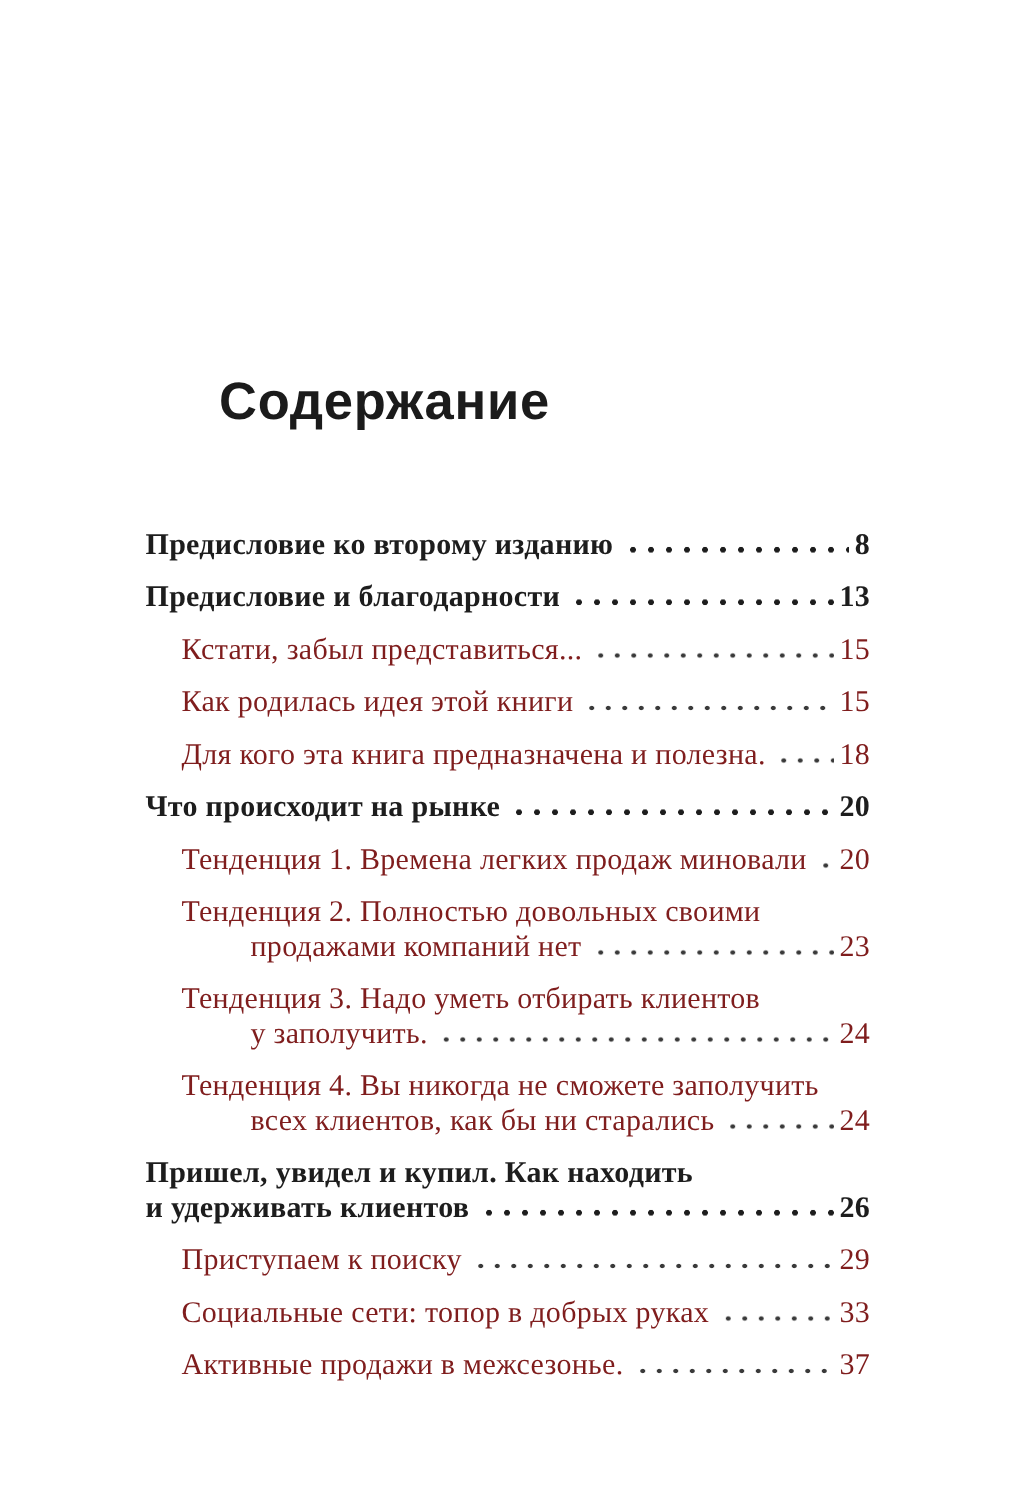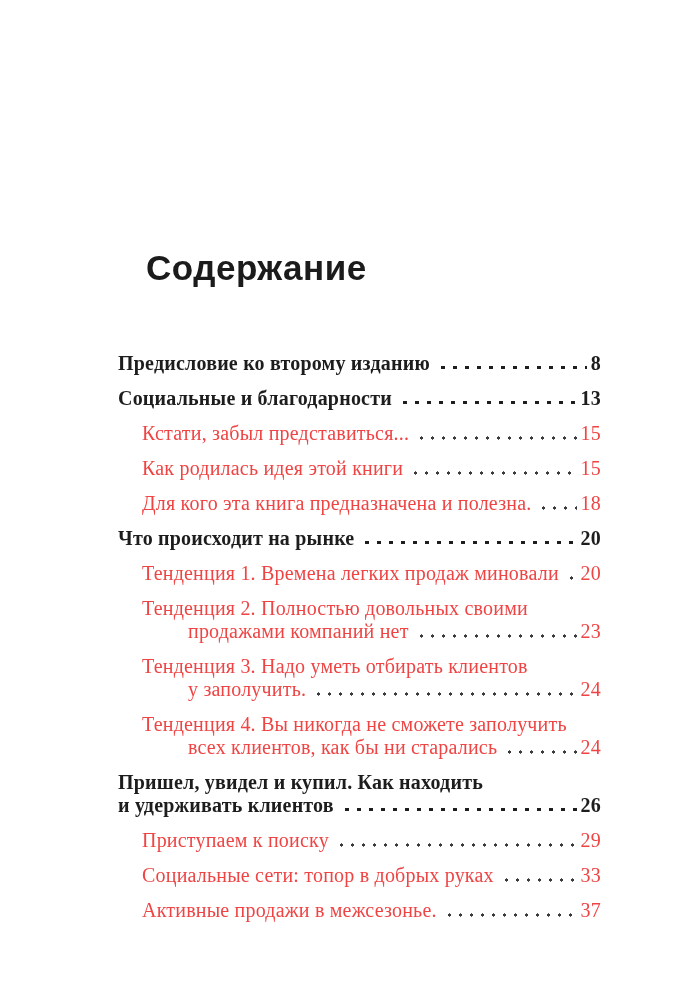--- a/index.html
+++ b/index.html
@@ -23,35 +23,34 @@
     font-weight: bold;
     font-size: 35px;
     letter-spacing: 0.5px;
     color: #1b1b1b;
   }
   .toc {
     position: absolute;
     left: 97px;
     top: 352px;
     width: 483px;
-    margin-left: 21px;
   }
   .toc-entry {
     margin-bottom: 12px;
     font-size: 20px;
     line-height: 23px;
     letter-spacing: 0.2px;
   }
   .toc-entry.lvl1 {
     font-weight: bold;
     color: #1d1d1d;
   }
   .toc-entry.lvl2 {
     padding-left: 24px;
-    color: #ef4444;
+    color: #7f1d1d;
   }
   .toc-line {
     display: flex;
     align-items: baseline;
   }
   .lvl2 .toc-line.cont { padding-left: 46px; text-align: center; }
   .lvl1 .toc-line.cont { padding-left: 0; }
   .label { white-space: nowrap; }
   .dots {
     flex: 1 1 auto;
@@ -82,21 +81,21 @@
     <div class="toc-entry lvl1">
       <div class="toc-line">
         <span class="label">Предисловие ко второму изданию</span>
         <span class="dots"></span>
         <span class="pagenum">8</span>
       </div>
     </div>
 
     <div class="toc-entry lvl1">
       <div class="toc-line">
-        <span class="label">Социальные и благодарности</span>
+        <span class="label">Предисловие и благодарности</span>
         <span class="dots"></span>
         <span class="pagenum">13</span>
       </div>
     </div>
 
     <div class="toc-entry lvl2">
       <div class="toc-line">
         <span class="label">Кстати, забыл представиться...</span>
         <span class="dots"></span>
         <span class="pagenum">15</span>

